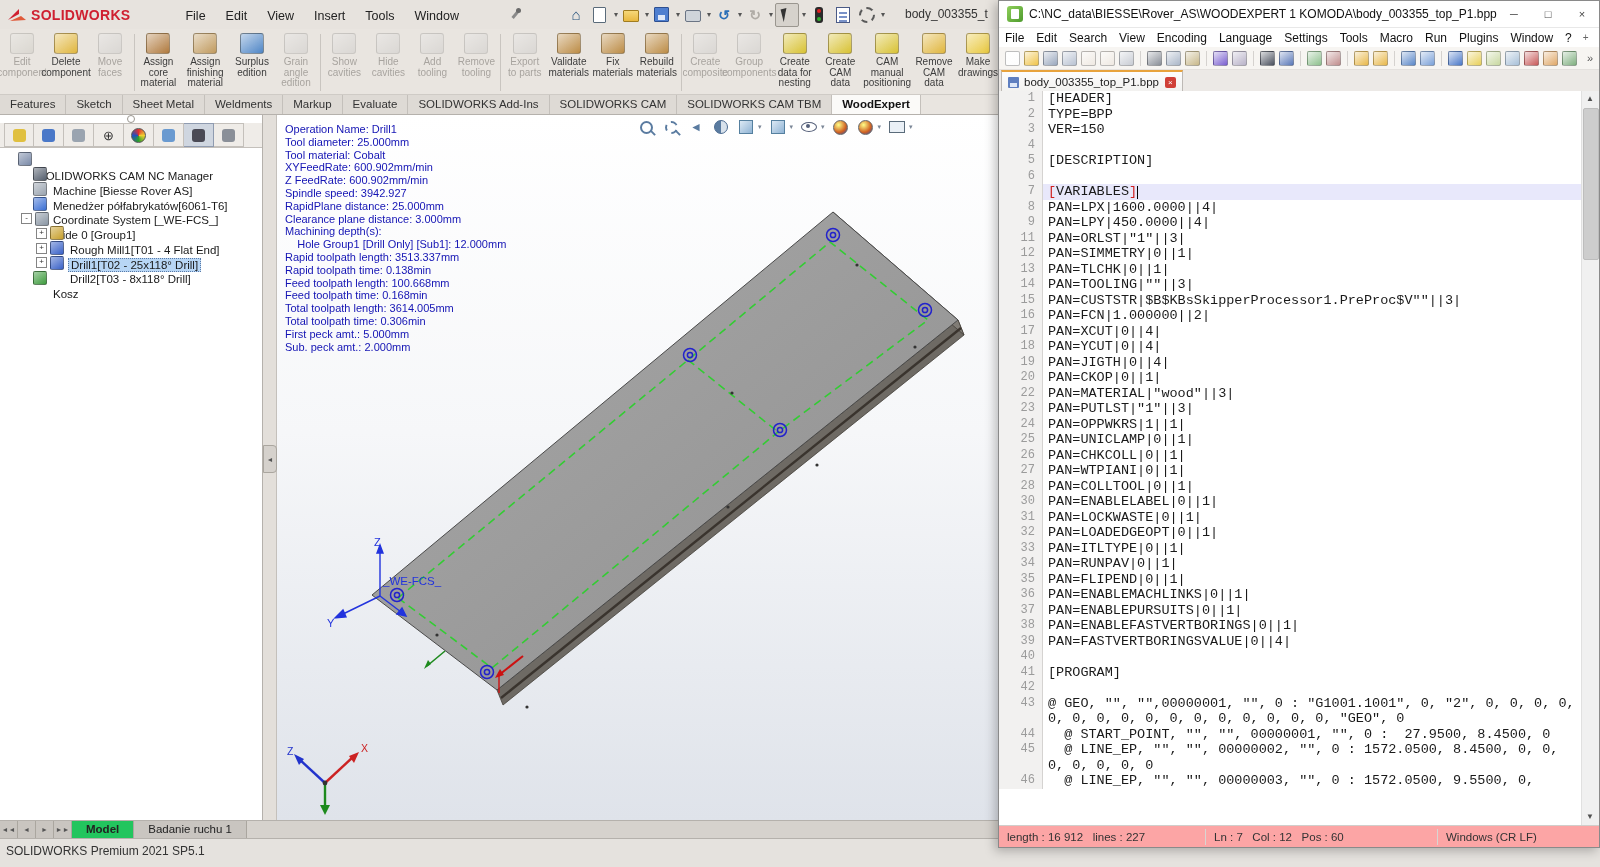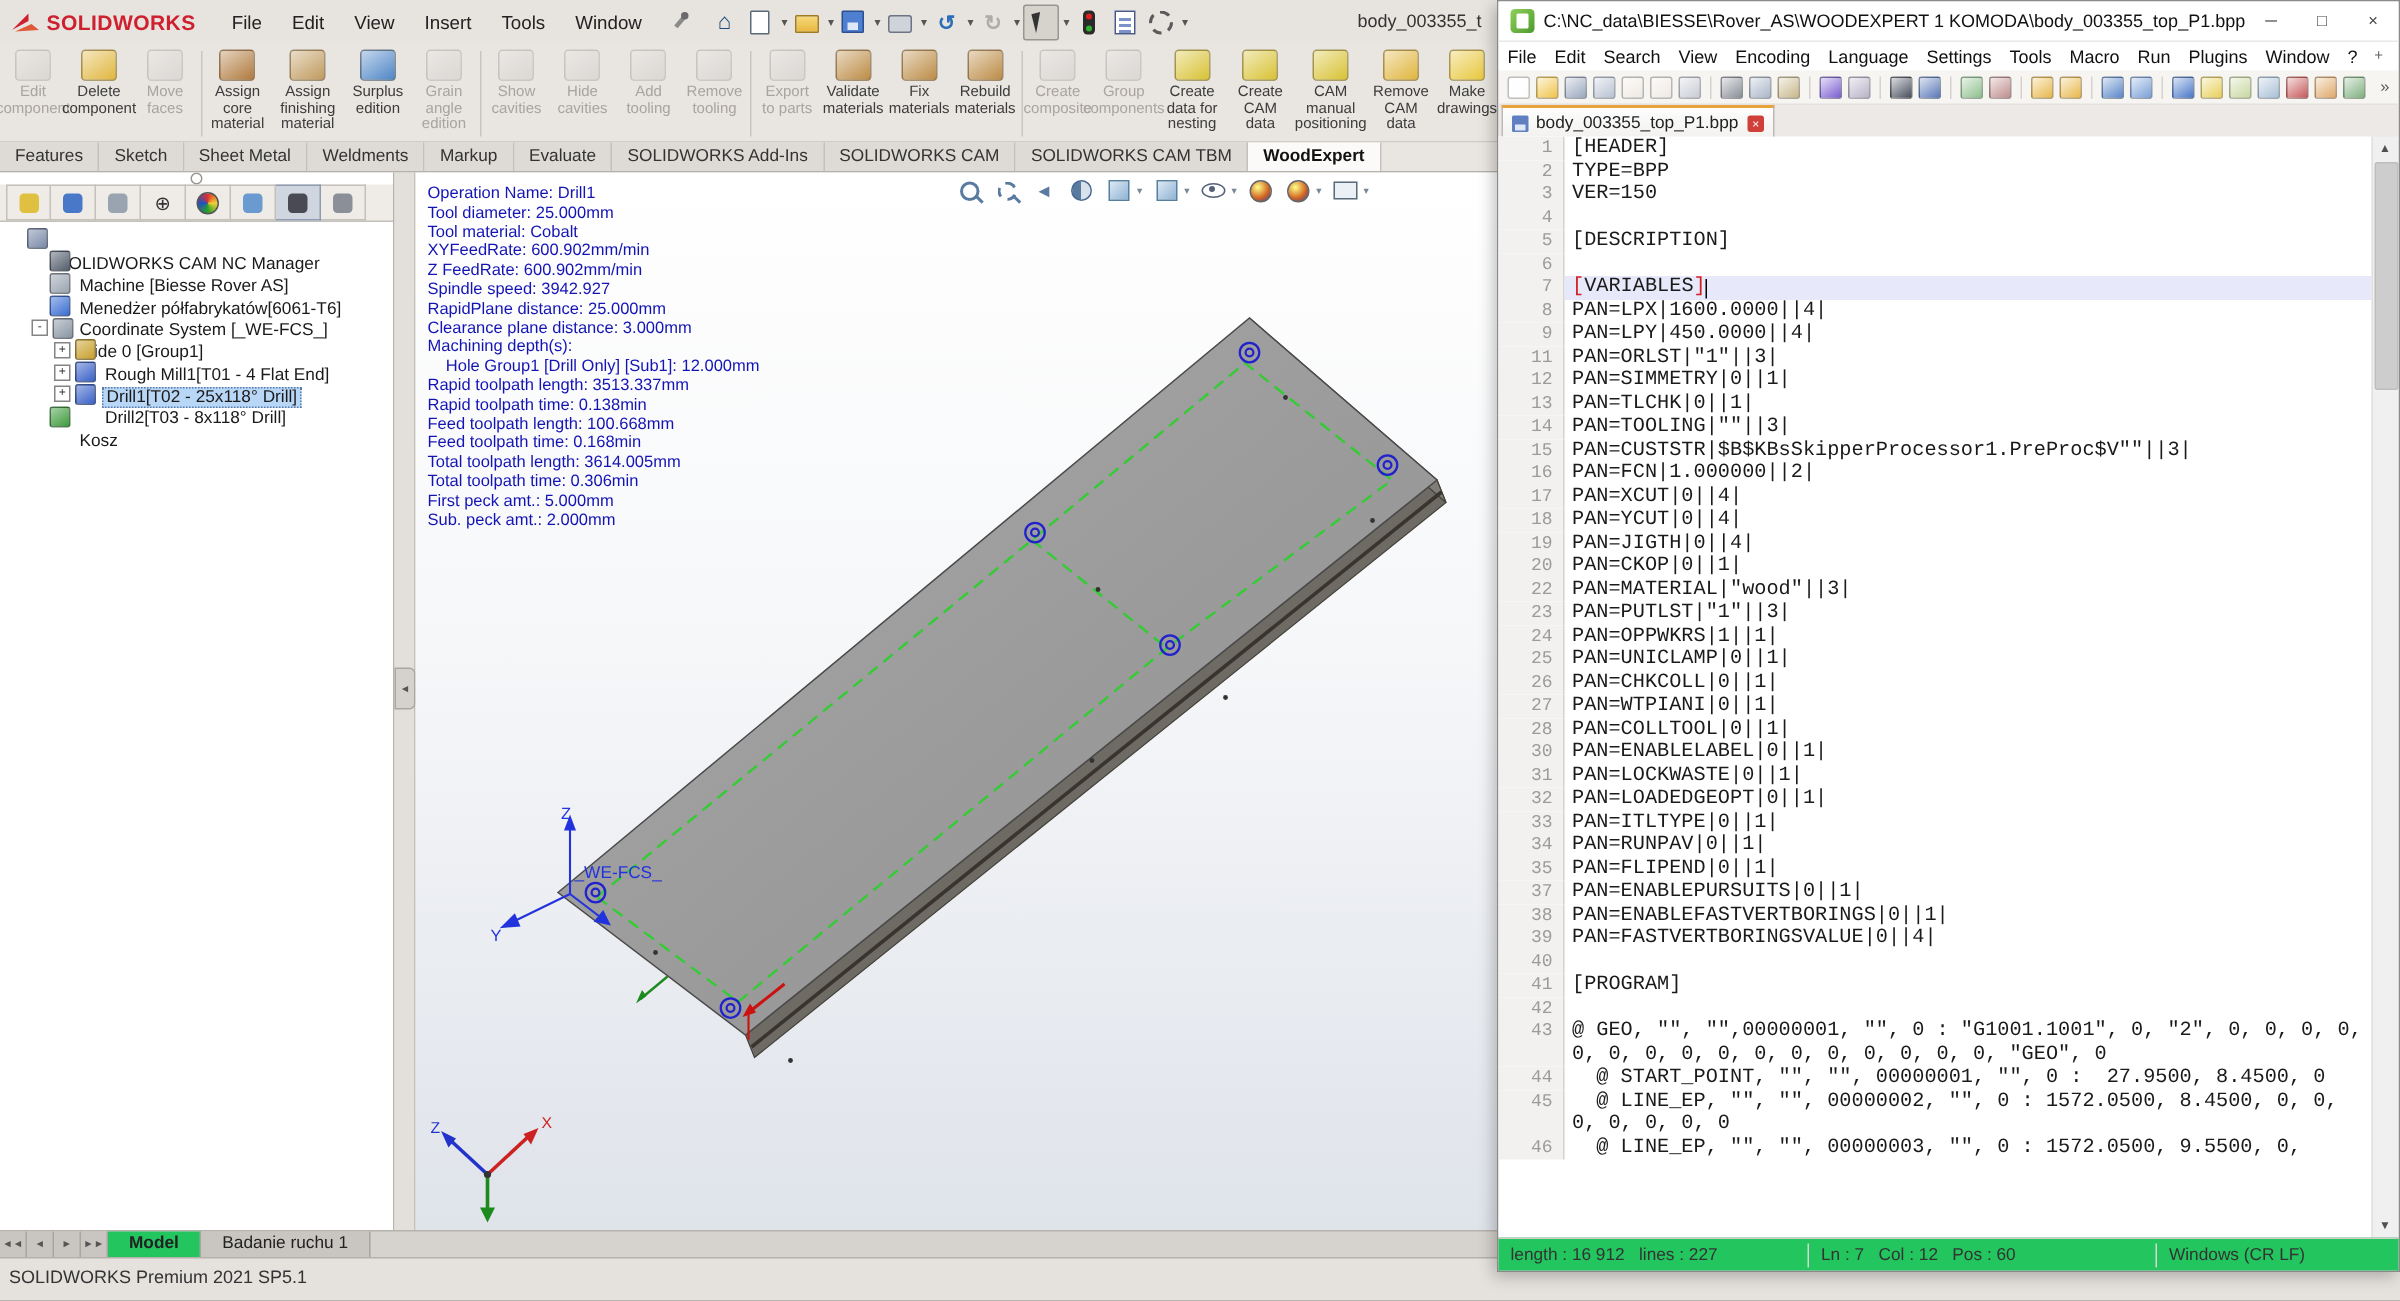--- a/index.html
+++ b/index.html
@@ -1,20 +1,20 @@
 <!DOCTYPE html>
 <html><head>
 <meta charset="utf-8">
 <style>
   html,body{margin:0;padding:0;background:#777;}
   #screen{position:relative;width:1600px;height:867px;overflow:hidden;background:#e7e3de;
           font-family:"Liberation Sans",sans-serif;-webkit-font-smoothing:antialiased;}
   
   #sw{position:absolute;left:0;top:0;width:1600px;height:867px;background:#e7e3de;}
-  .sw-menubar{position:absolute;left:0;top:0;width:1000px;height:29px;background:#e7e3de;display:flex;align-items:center;}
+  .sw-menubar{position:absolute;left:0;top:0;width:1000px;height:29px;background:#e7e3de;display:flex;align-items:center;gap:31px;}
   .sw-logo{display:flex;align-items:center;margin-left:6px;margin-right:14px;}
   .sw-logo-text{font-weight:bold;font-size:14px;color:#cf2030;letter-spacing:.3px;margin-left:3px;}
   .sw-menu-item{font-size:12.5px;color:#222;padding:4px 10px;cursor:default;}
   .pin{width:14px;height:14px;margin:0 8px;position:relative;}
   .pin::before{content:"";position:absolute;left:6px;top:2px;width:3px;height:9px;background:#8a8a8a;transform:rotate(40deg);}
   .pin::after{content:"";position:absolute;left:8px;top:0;width:5px;height:5px;border-radius:50%;background:#6a6a6a;}
   .sw-quick{display:flex;align-items:center;gap:2px;margin-left:4px;}
   .qbtn{display:flex;align-items:center;justify-content:center;height:22px;min-width:22px;border-radius:2px;}
   .qbtn.sel{background:#d6d2cc;border:1px solid #9a968f;}
   .qcaret{font-size:8px;color:#555;margin-left:1px;}
@@ -115,21 +115,21 @@
   .ed-row{display:flex;}
   .ed-row .ln{flex:none;width:36px;text-align:right;padding-right:7px;background:#f2f1f0;border-right:1px solid #d5d3d1;color:#9b9b9b;font:12px/15.5px "Liberation Mono",monospace;}
   .ed-row .code{flex:1;font:13.5px/15.5px "Liberation Mono",monospace;color:#1a1a1a;white-space:pre-wrap;word-break:break-word;padding-left:5px;min-height:15.5px;}
   .ed-row.cur .code{background:#e8e8fb;}
   .red{color:#d02020;}
   .caret{display:inline-block;width:1px;height:13px;background:#000;vertical-align:text-bottom;}
   .np-scroll{position:absolute;right:0;top:90px;width:17px;bottom:22px;background:#f0f0f0;border-left:1px solid #e0e0e0;}
   .np-scroll .up,.np-scroll .dn{position:absolute;left:0;width:16px;height:16px;text-align:center;font-size:8px;color:#505050;line-height:16px;}
   .np-scroll .up{top:0;} .np-scroll .dn{bottom:0;}
   .np-scroll .thumb{position:absolute;left:1px;top:17px;width:14px;height:150px;background:#cdcdcd;border:1px solid #bdbdbd;border-radius:2px;}
-  .np-status{position:absolute;left:0;bottom:0;width:100%;height:22px;background:#22c55e;border-top:1px solid #d0cecb;display:flex;align-items:center;font-size:11.5px;color:#333;box-sizing:border-box;}
+  .np-status{position:absolute;left:0;bottom:0;width:100%;height:22px;background:#fca5a5;border-top:1px solid #d0cecb;display:flex;align-items:center;font-size:11.5px;color:#333;box-sizing:border-box;}
   .np-status .seg{white-space:pre;padding:0 8px;border-right:1px solid #d8d5d2;height:16px;line-height:16px;}
   .np-status .grip{margin-left:auto;width:12px;height:12px;margin-right:2px;background:
      repeating-linear-gradient(135deg,transparent 0 3px,#b5b2ae 3px 4px);}
 </style>
 </head>
 <body>
 
 <div id="screen">
 
   <div id="sw">
@@ -719,20 +719,24 @@
         </div>
         <div class="ed-row">
           <span class="ln">34</span>
           <span class="code">PAN=RUNPAV|0||1|</span>
         </div>
         <div class="ed-row">
           <span class="ln">35</span>
           <span class="code">PAN=FLIPEND|0||1|</span>
         </div>
         <div class="ed-row">
+          <span class="ln">36</span>
+          <span class="code">PAN=ENABLEMACHLINKS|0||1|</span>
+        </div>
+        <div class="ed-row">
           <span class="ln">37</span>
           <span class="code">PAN=ENABLEPURSUITS|0||1|</span>
         </div>
         <div class="ed-row">
           <span class="ln">38</span>
           <span class="code">PAN=ENABLEFASTVERTBORINGS|0||1|</span>
         </div>
         <div class="ed-row">
           <span class="ln">39</span>
           <span class="code">PAN=FASTVERTBORINGSVALUE|0||4|</span>

